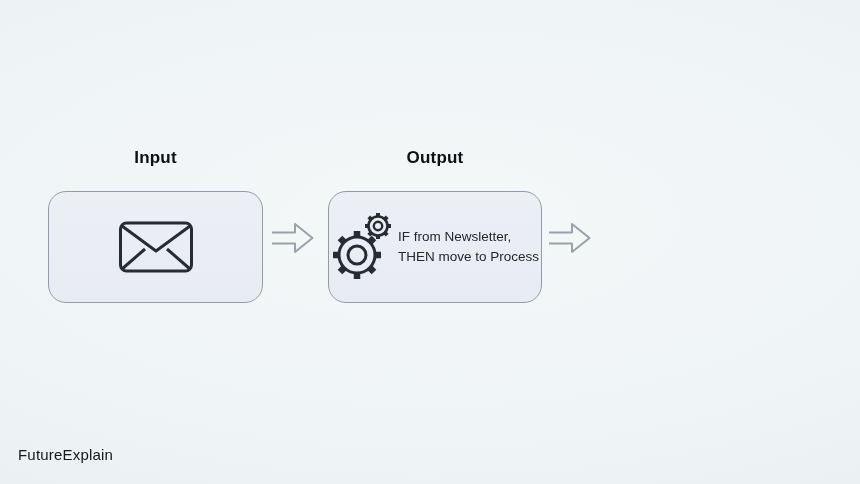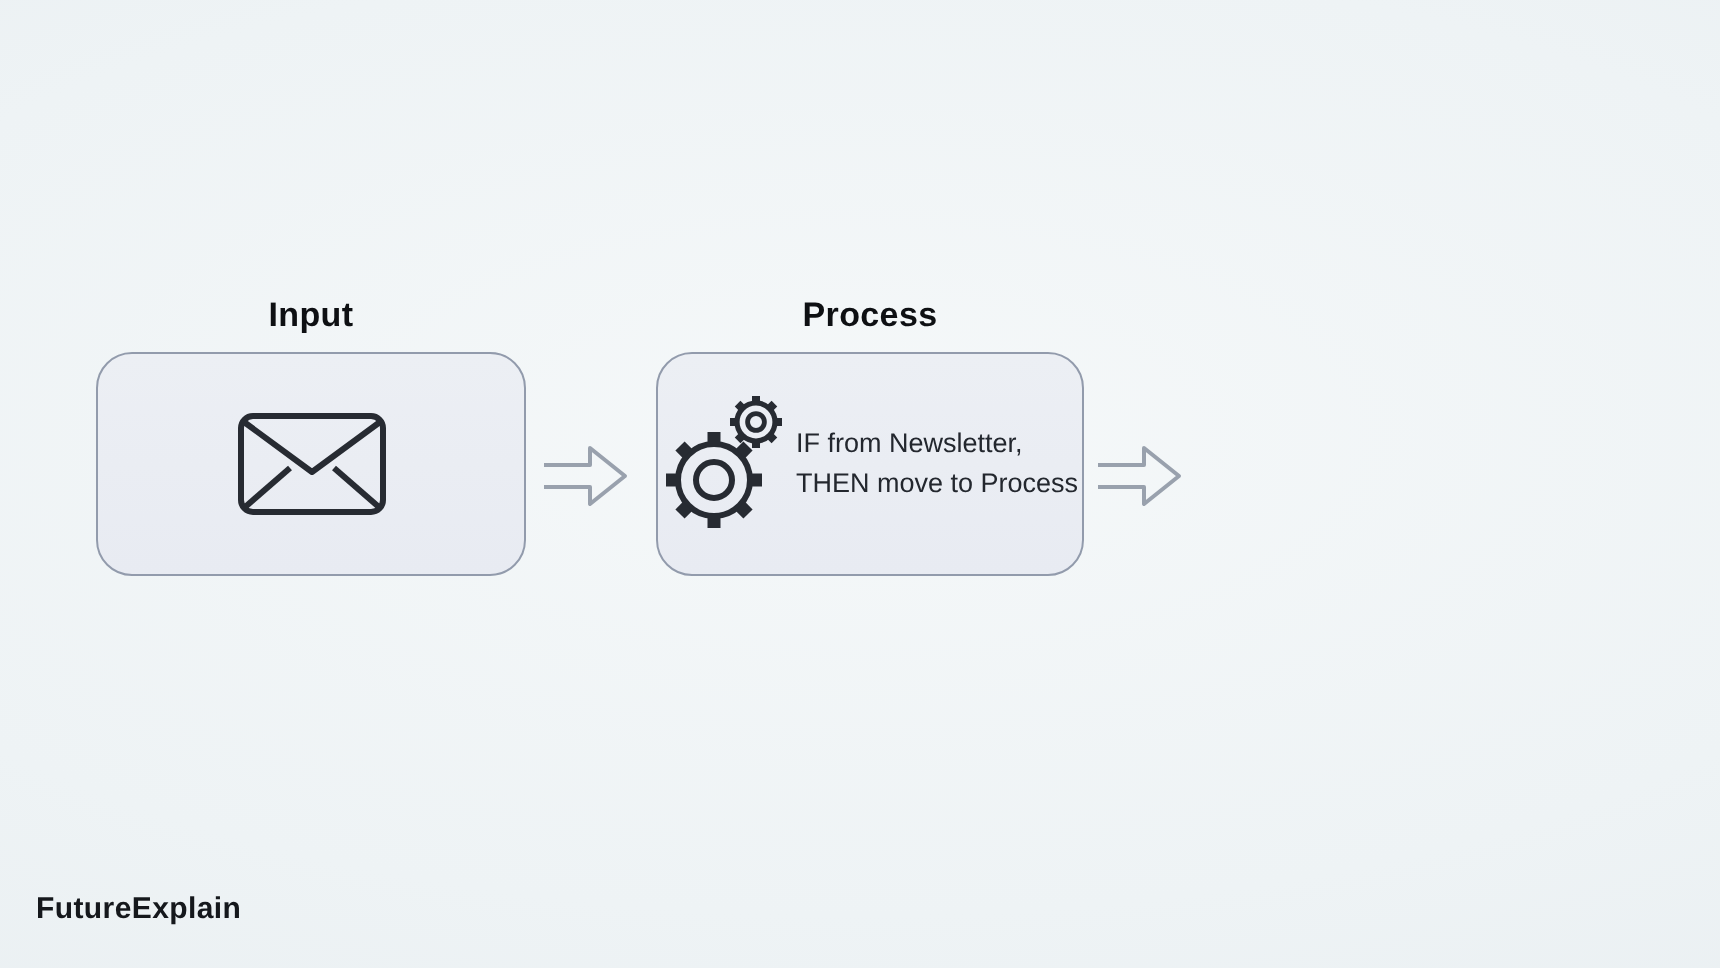--- a/index.html
+++ b/index.html
@@ -6,21 +6,21 @@
   .stage{
     position:relative;
     width:860px;height:484px;
     overflow:hidden;
     background:radial-gradient(ellipse 120% 90% at 50% 45%, #f5f8f9 0%, #eef3f5 55%, #e7edf0 100%);
     font-family:"Liberation Sans", sans-serif;
   }
   .step{position:absolute;top:148px;display:flex;flex-direction:column;align-items:center;}
   .step-title{
     font-size:17px;font-weight:bold;color:#0e1013;
-    letter-spacing:.2px;margin:0 0 8px 0;text-align:center;
+    letter-spacing:.2px;margin:0 0 23px 0;text-align:center;
   }
   .step-box{
     width:100%;height:112px;box-sizing:border-box;
     border:1.5px solid #929bac;border-radius:18px;
     background:linear-gradient(180deg,#ecEFf4 0%,#e8ebf2 100%);
     background:linear-gradient(180deg,#eceff4 0%,#e8ebf2 100%);
     display:flex;align-items:center;justify-content:center;
   }
   .step-input{left:48px;width:215px;}
   .step-process{left:328px;width:214px;}
@@ -28,21 +28,21 @@
   .process-content{display:flex;align-items:center;gap:3px;padding:0 8px 0 6px;}
   .process-text{
     font-size:13.5px;line-height:1.5;color:#23272e;white-space:nowrap;
   }
   .process-text span{display:block;}
   .flow-arrow{position:absolute;top:221px;width:44px;height:34px;}
   .arrow-1{left:271px;}
   .arrow-2{left:548px;}
   .watermark{
     position:absolute;left:18px;top:446px;
-    font-size:15px;font-weight:700;color:#15181c;letter-spacing:.2px;
+    font-size:15px;font-weight:400;color:#15181c;letter-spacing:.2px;
   }
   svg{display:block;}
 </style>
 </head>
 <body>
 
 <div class="stage">
 
   <div class="step step-input">
     <div class="step-title">Input</div>
@@ -58,21 +58,21 @@
     </div>
   </div>
 
   <span class="flow-arrow arrow-1">
     <svg width="44" height="34" viewBox="0 0 44 34" fill="none">
       <path d="M1 11.5 H24 V3 L41.5 17 L24 31 V22.5 H1" stroke="#99a1ad" stroke-width="2" stroke-linejoin="round" fill="none"></path>
     </svg>
   </span>
 
   <div class="step step-process">
-    <div class="step-title">Process</div>
+    <div class="step-title">Output</div>
     <div class="step-box">
       <div class="process-content">
         <span>
           <svg width="66" height="82" viewBox="0 0 66 82" fill="none">
 
             <g stroke="#272b32">
               <circle cx="49" cy="20" r="9.5" stroke-width="2.6"></circle>
               <circle cx="49" cy="20" r="4.2" stroke-width="2.4"></circle>
               <g stroke-width="4" stroke-linecap="butt">
                 <line x1="49" y1="7" x2="49" y2="10.5"></line>

